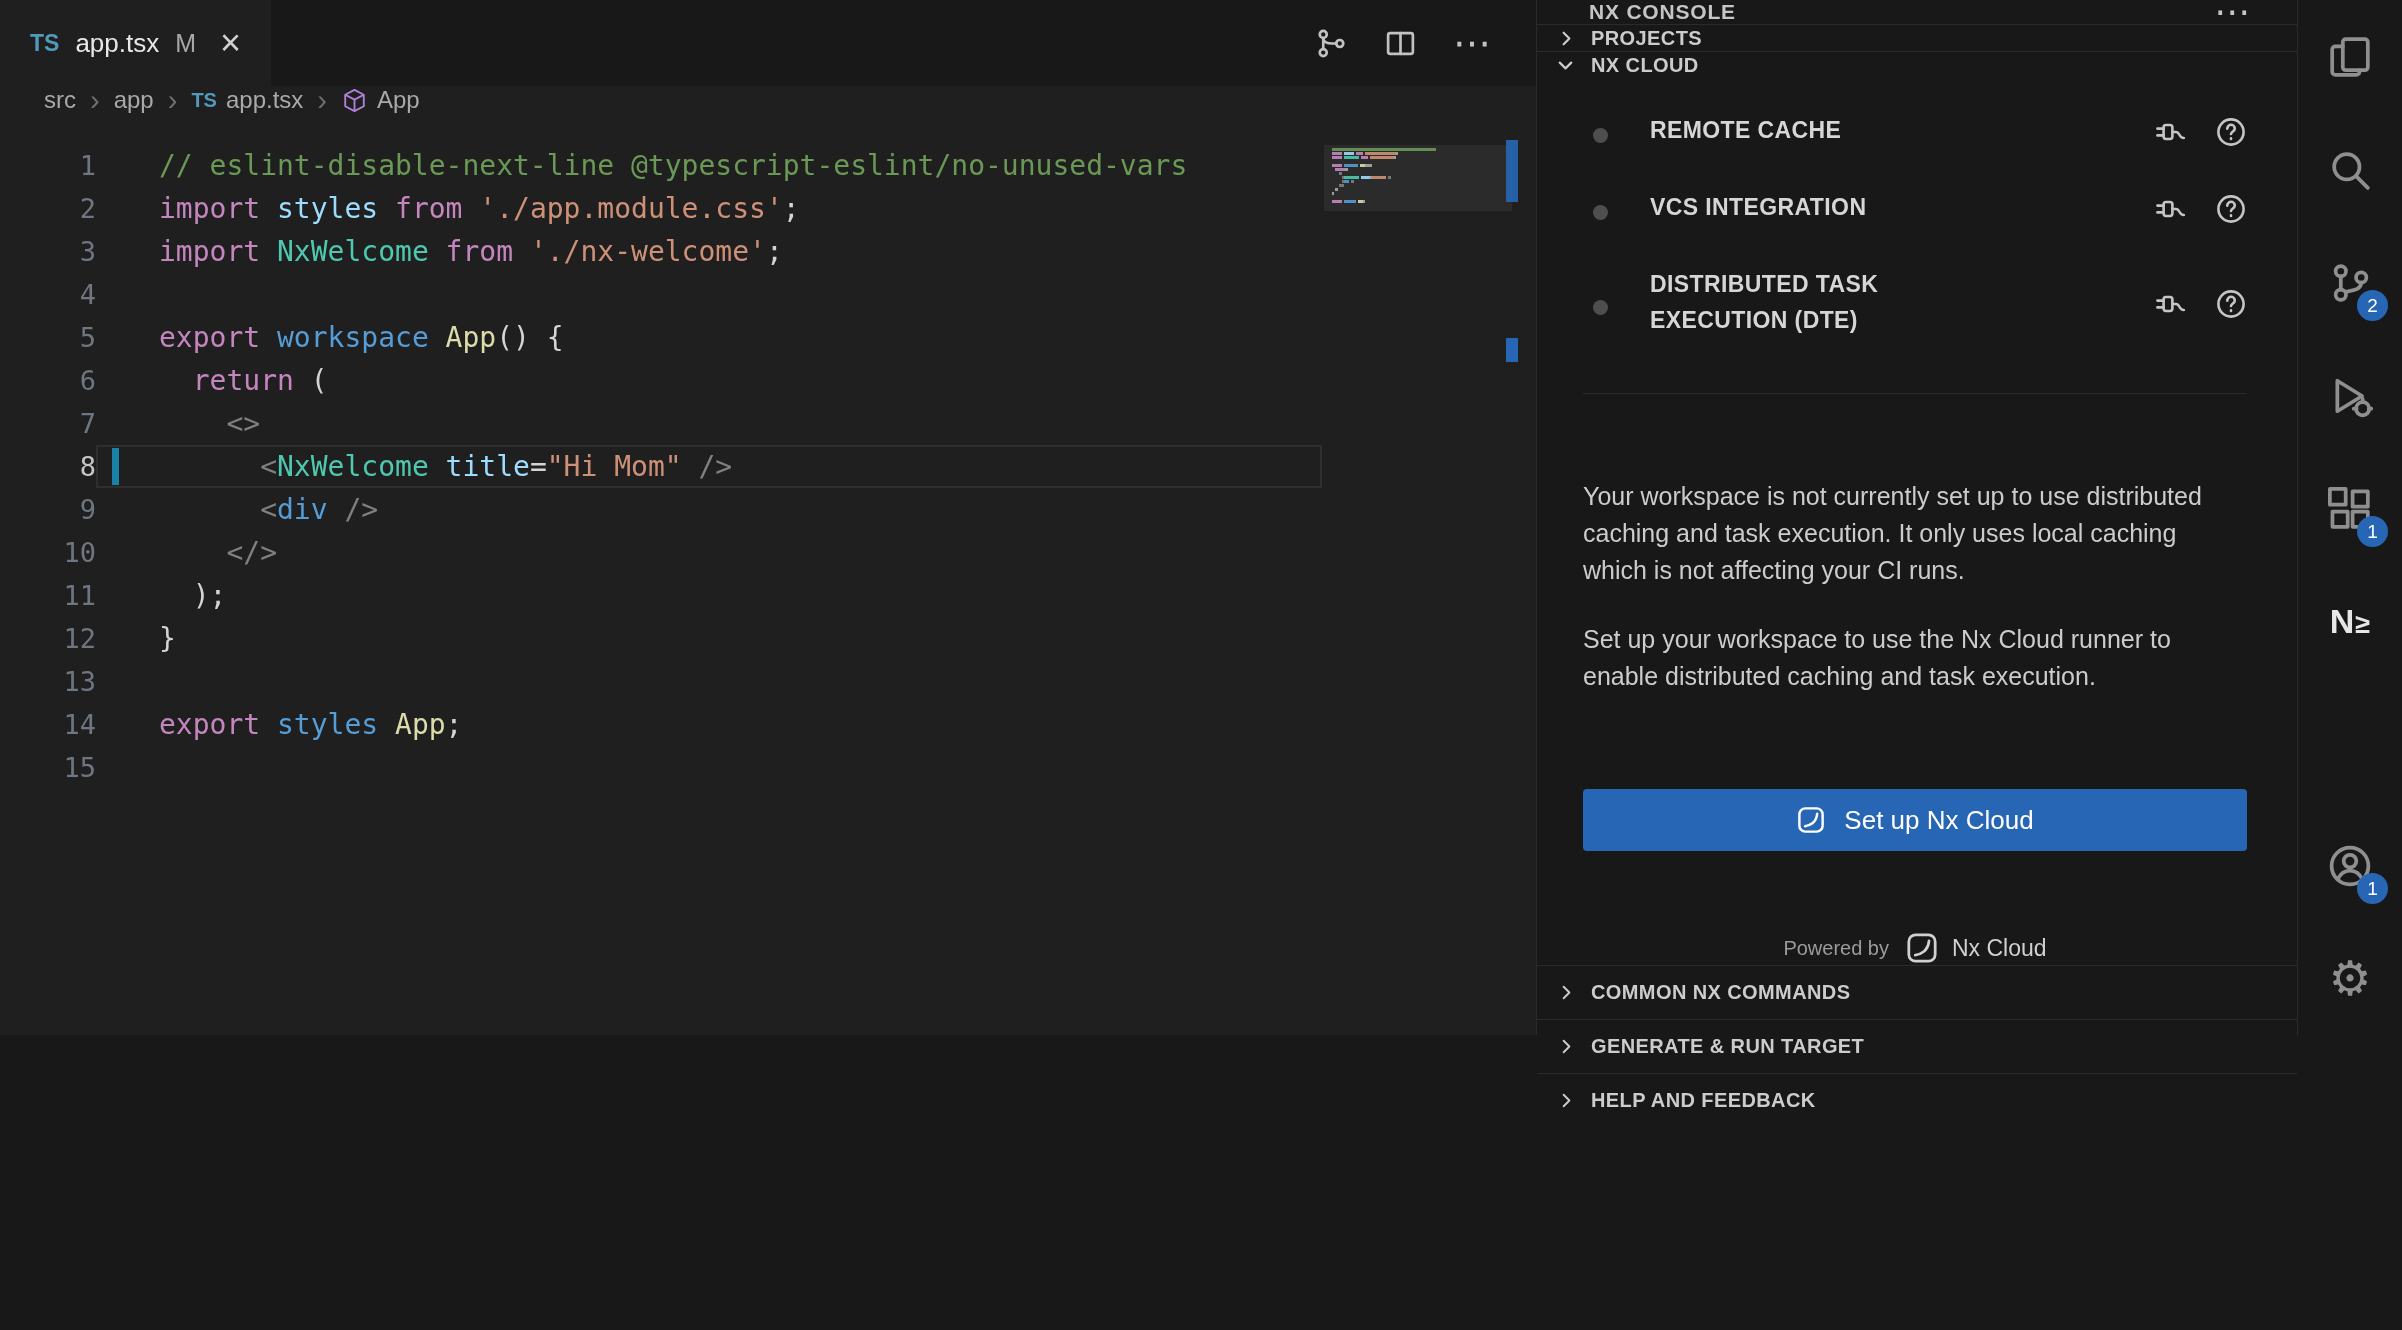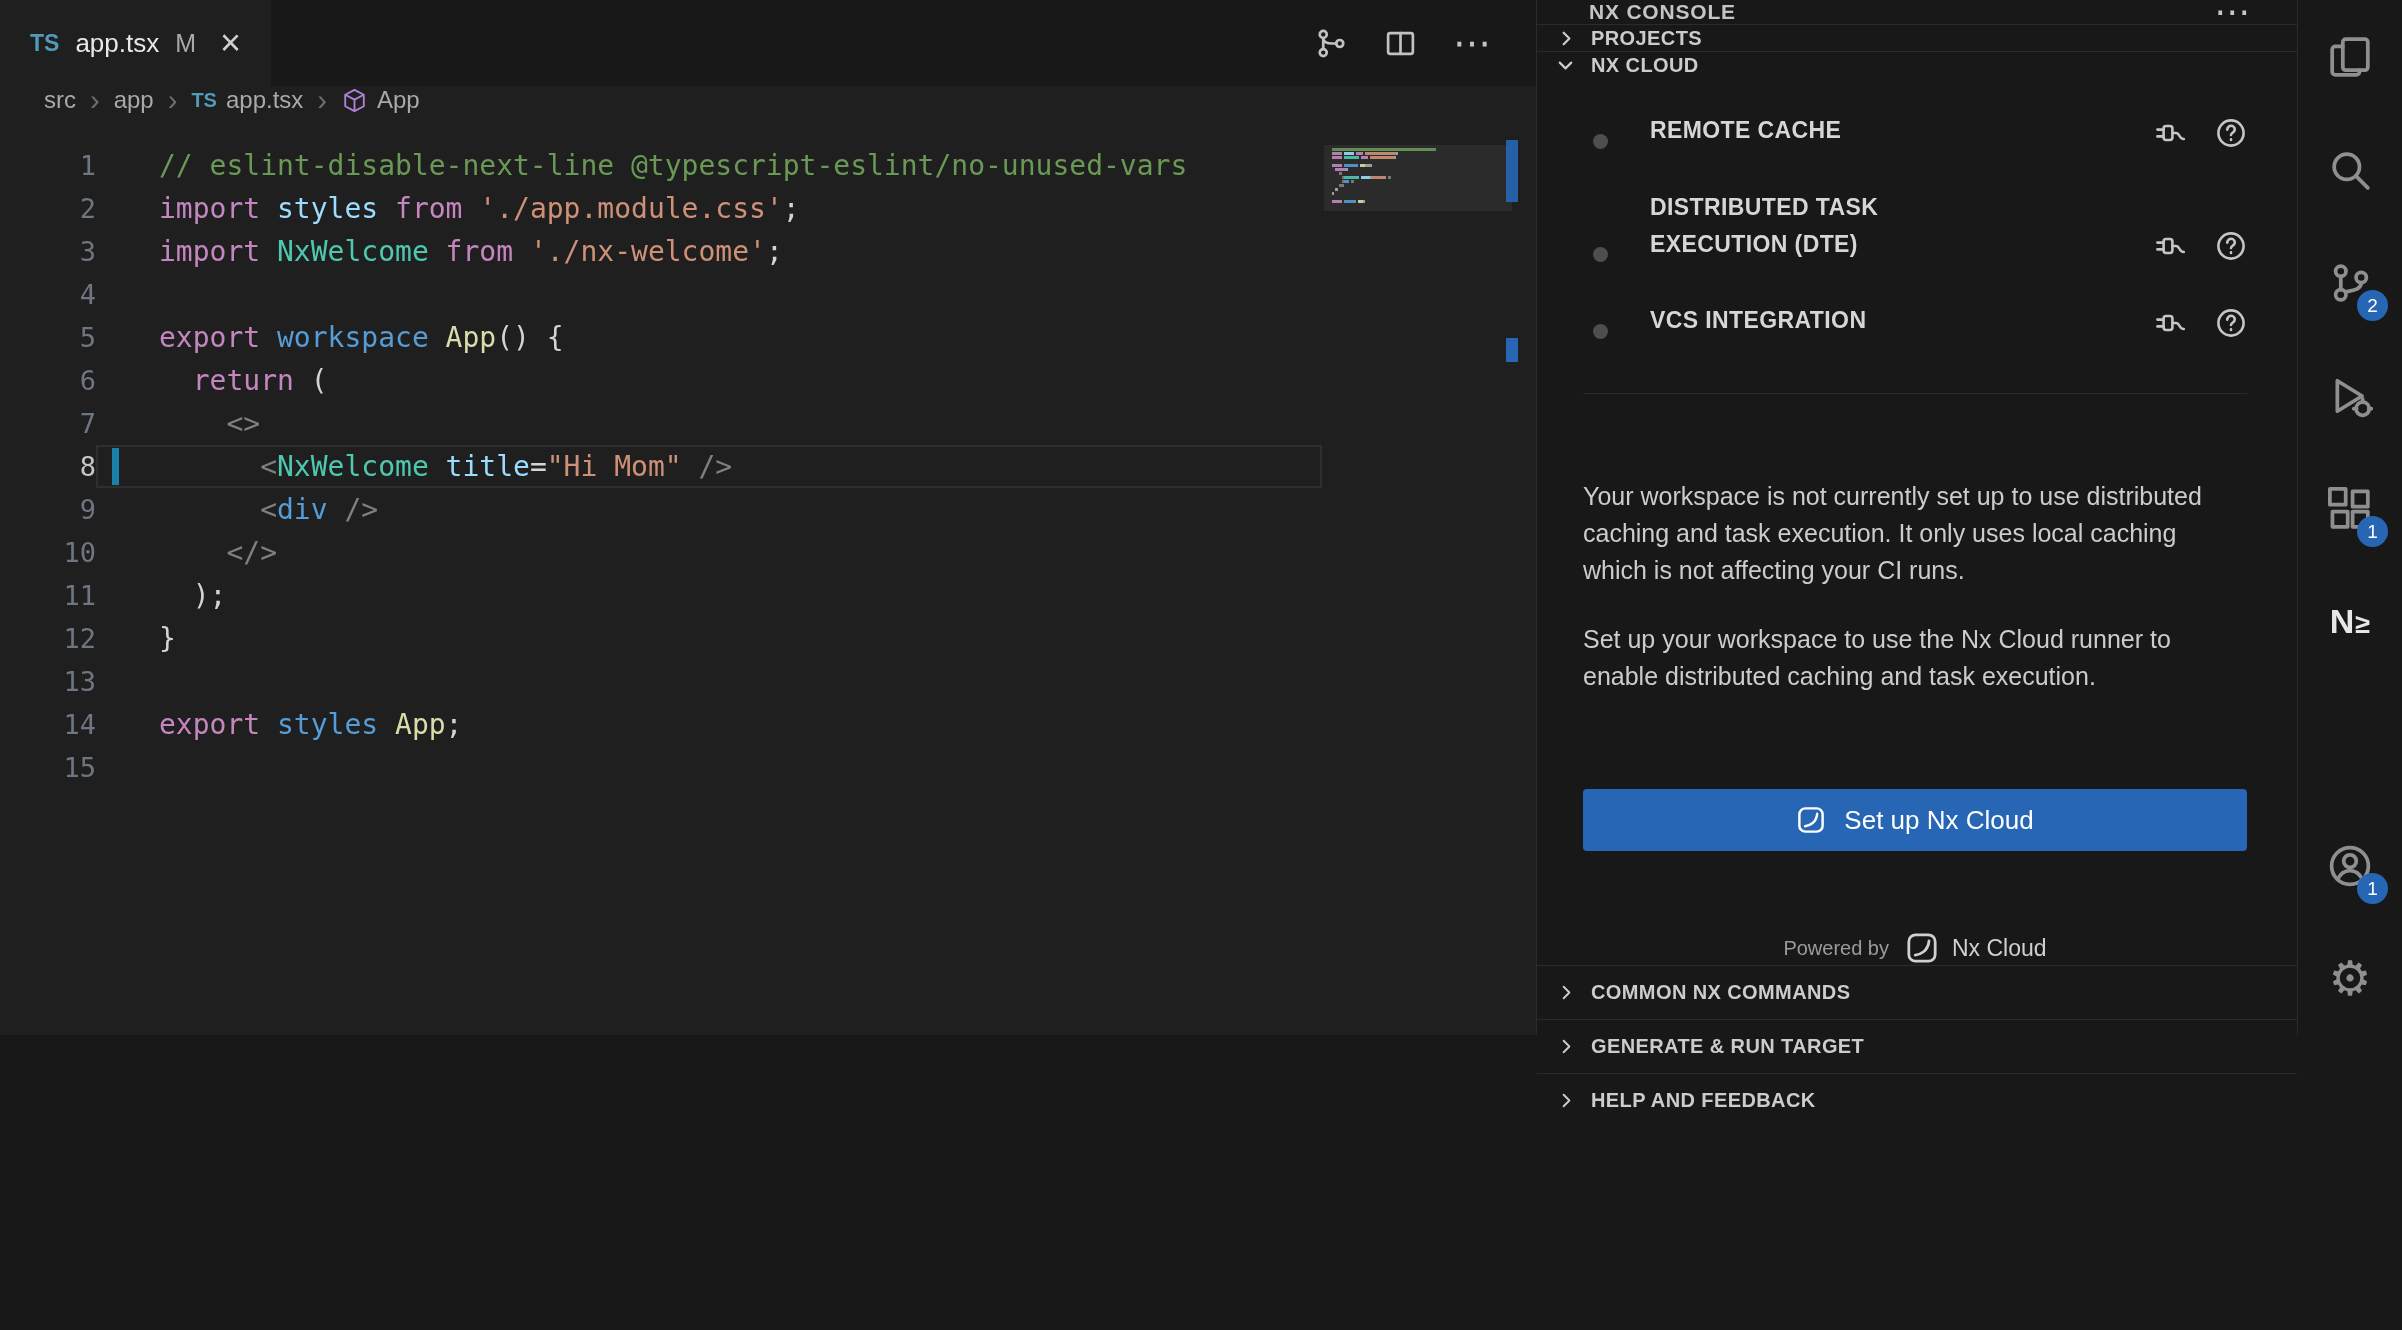--- a/index.html
+++ b/index.html
@@ -50,21 +50,21 @@
   
   .side-panel{flex:1;display:flex;flex-direction:column;background:#181818;border-left:1px solid #2b2b2b}
   .panel-header{height:90px;display:flex;align-items:center;padding:0 46px 0 52px;font-size:21px;font-weight:700;letter-spacing:.8px;color:#c5c5c5}
   .panel-more{margin-left:auto;font-size:36px;font-weight:400;color:#c5c5c5;line-height:.6;cursor:pointer}
   .section-row{height:54px;display:flex;align-items:center;gap:12px;padding:0 16px;border-top:1px solid #2b2b2b;font-size:20px;font-weight:700;color:#cccccc;letter-spacing:.4px;cursor:pointer}
   .chev{width:26px;height:26px;display:flex;align-items:center;justify-content:center;color:#cccccc;flex:none}
   .chev svg{width:23px;height:23px;display:block}
   .chev.expanded{transform:rotate(90deg)}
 
   .cloud-body{padding:34px 50px 0 46px;display:flex;flex-direction:column}
-  .cloud-item{display:flex;align-items:flex-end;padding-left:10px;margin-bottom:40px}
+  .cloud-item{display:flex;align-items:center;padding-left:10px;margin-bottom:40px}
   .cloud-dot{width:15px;height:15px;border-radius:50%;background:#4e4e4e;margin:10px 42px 0 0;flex:none}
   .cloud-label{font-size:23px;font-weight:700;color:#d6d6d6;max-width:350px;line-height:1.6;letter-spacing:.4px}
   .cloud-icons{display:flex;gap:28px;align-items:center;color:#c5c5c5;margin-left:auto;margin-top:3px}
   .ci{display:flex;align-items:center;cursor:pointer}
   .ci svg{width:32px;height:32px}
   .cloud-divider{border-top:1px solid #2b2b2b;margin-top:14px}
   .panel-para{font-size:25px;line-height:37px;color:#cccccc;margin-top:32px}
   .panel-para.first{margin-top:84px}
   .setup-btn{margin-top:94px;height:62px;width:100%;background:var(--accent);border:none;border-radius:4px;color:#ffffff;font-size:26px;font-family:"Liberation Sans",sans-serif;display:flex;align-items:center;justify-content:center;gap:18px;cursor:pointer}
   .btn-icon{display:flex;align-items:center}
@@ -290,21 +290,21 @@
                     <circle cx="8" cy="8" r="6.3"></circle>
                     <path d="M6.1 6.3c.1-1.1 1-1.9 1.9-1.9 1 0 1.9.8 1.9 1.8 0 1.5-1.8 1.5-1.9 2.8"></path>
                     <path d="M8 11.2v.3"></path>
                   </g>
                 </svg>
               </span>
             </span>
           </div>
           <div class="cloud-item">
             <span class="cloud-dot"></span>
-            <span class="cloud-label">DISTRIBUTED TASK EXECUTION (DTE)</span>
+            <span class="cloud-label">VCS INTEGRATION</span>
             <span class="cloud-icons">
               <span class="ci">
                 <svg viewBox="0 0 16 16">
                   <g fill="none" stroke="currentColor" stroke-width="1.3" stroke-linecap="round" stroke-linejoin="round">
                     <path d="M1.2 6.3h3.1M1.2 9.7h3.1"></path>
                     <rect x="4.3" y="4.5" width="4.4" height="7" rx="1.2"></rect>
                     <path d="M8.7 8h1.8c2 0 1.4 3 3.9 3"></path>
                   </g>
                 </svg>
               </span>
@@ -314,21 +314,21 @@
                     <circle cx="8" cy="8" r="6.3"></circle>
                     <path d="M6.1 6.3c.1-1.1 1-1.9 1.9-1.9 1 0 1.9.8 1.9 1.8 0 1.5-1.8 1.5-1.9 2.8"></path>
                     <path d="M8 11.2v.3"></path>
                   </g>
                 </svg>
               </span>
             </span>
           </div>
           <div class="cloud-item">
             <span class="cloud-dot"></span>
-            <span class="cloud-label">VCS INTEGRATION</span>
+            <span class="cloud-label">DISTRIBUTED TASK EXECUTION (DTE)</span>
             <span class="cloud-icons">
               <span class="ci">
                 <svg viewBox="0 0 16 16">
                   <g fill="none" stroke="currentColor" stroke-width="1.3" stroke-linecap="round" stroke-linejoin="round">
                     <path d="M1.2 6.3h3.1M1.2 9.7h3.1"></path>
                     <rect x="4.3" y="4.5" width="4.4" height="7" rx="1.2"></rect>
                     <path d="M8.7 8h1.8c2 0 1.4 3 3.9 3"></path>
                   </g>
                 </svg>
               </span>

